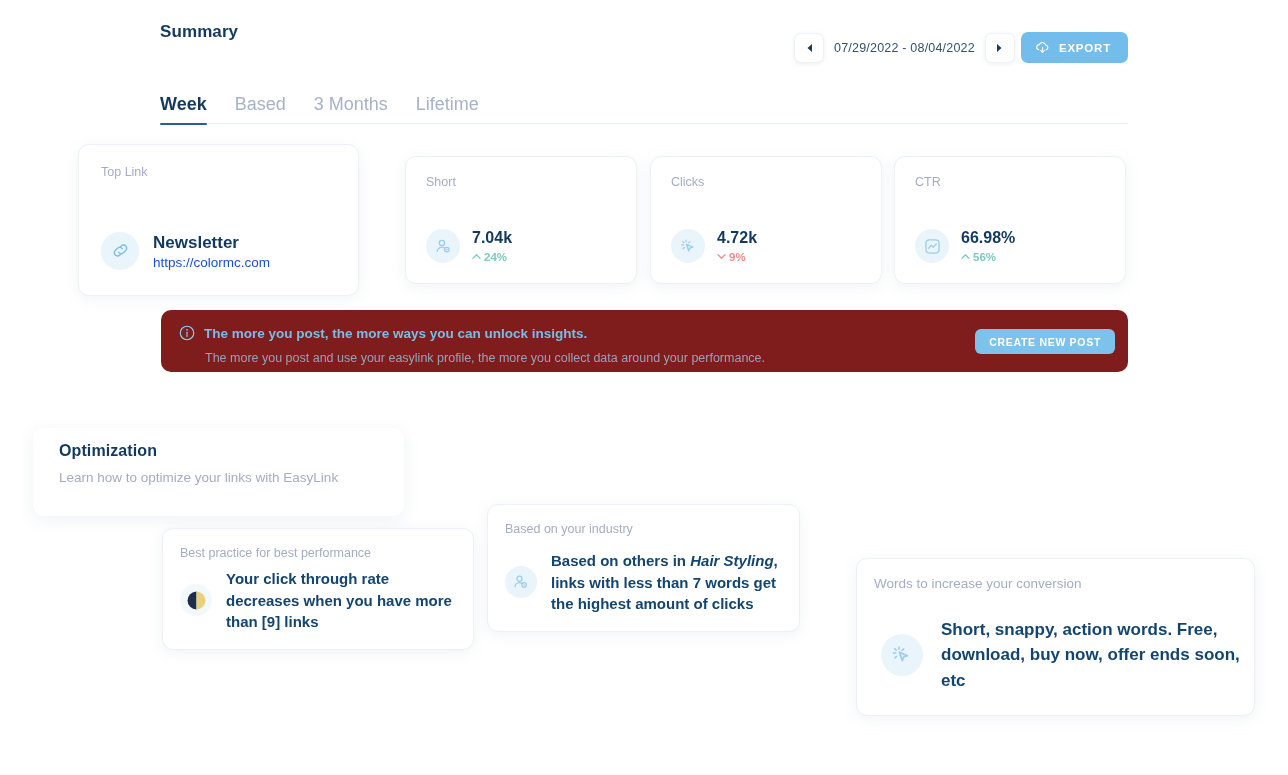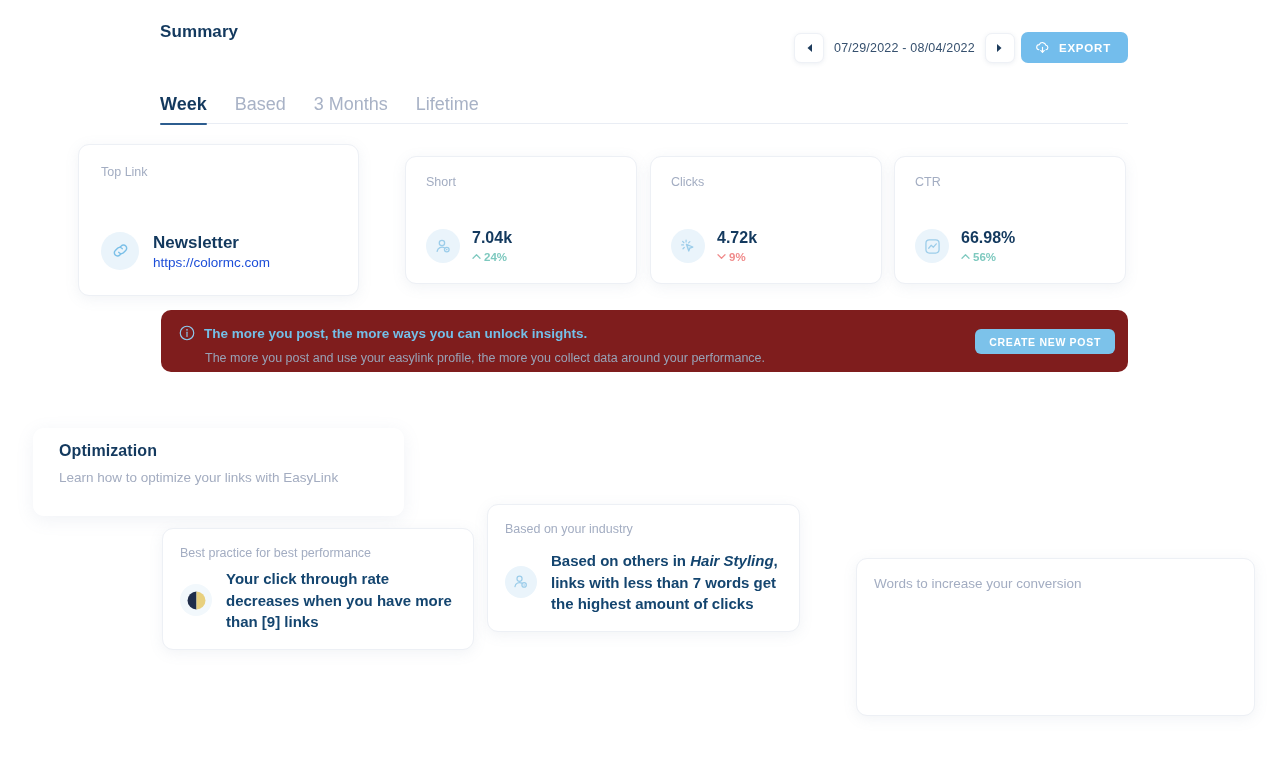--- a/index.html
+++ b/index.html
@@ -444,15 +444,24 @@
         </svg>
       </div>
       <div class="tip-text">
         <span>Based on others in </span><i>Hair Styling</i><span>, links with less than 7 words get the highest amount of clicks</span>
       </div>
     </div>
   </div>
 
   <div class="card tip-card" id="tip-card-3">
     <div class="card-label">Words to increase your conversion</div>
+    <div class="tip-row">
+      <div class="round-icon tip-icon">
+        <svg width="24" height="24" viewBox="0 0 22 22" fill="none">
+          <path d="M8.6 8.4 L16 11.6 L12.6 12.8 L11.3 16.2 Z" stroke="#9ccdea" stroke-width="1.5" stroke-linejoin="round" fill="#d7ecf8"></path>
+          <path d="M8.2 3.6v2.1M4.2 5.1l1.5 1.5M3.1 9.2h2.1M4.6 13.6l1.5-1.5M12.6 5.4l-1.5 1.4" stroke="#9ccdea" stroke-width="1.4" stroke-linecap="round"></path>
+        </svg>
+      </div>
+      <div class="tip-text">Short, snappy, action words. Free, download, buy now, offer ends soon, etc</div>
+    </div>
   </div>
 
 </div>
 
 </body></html>

